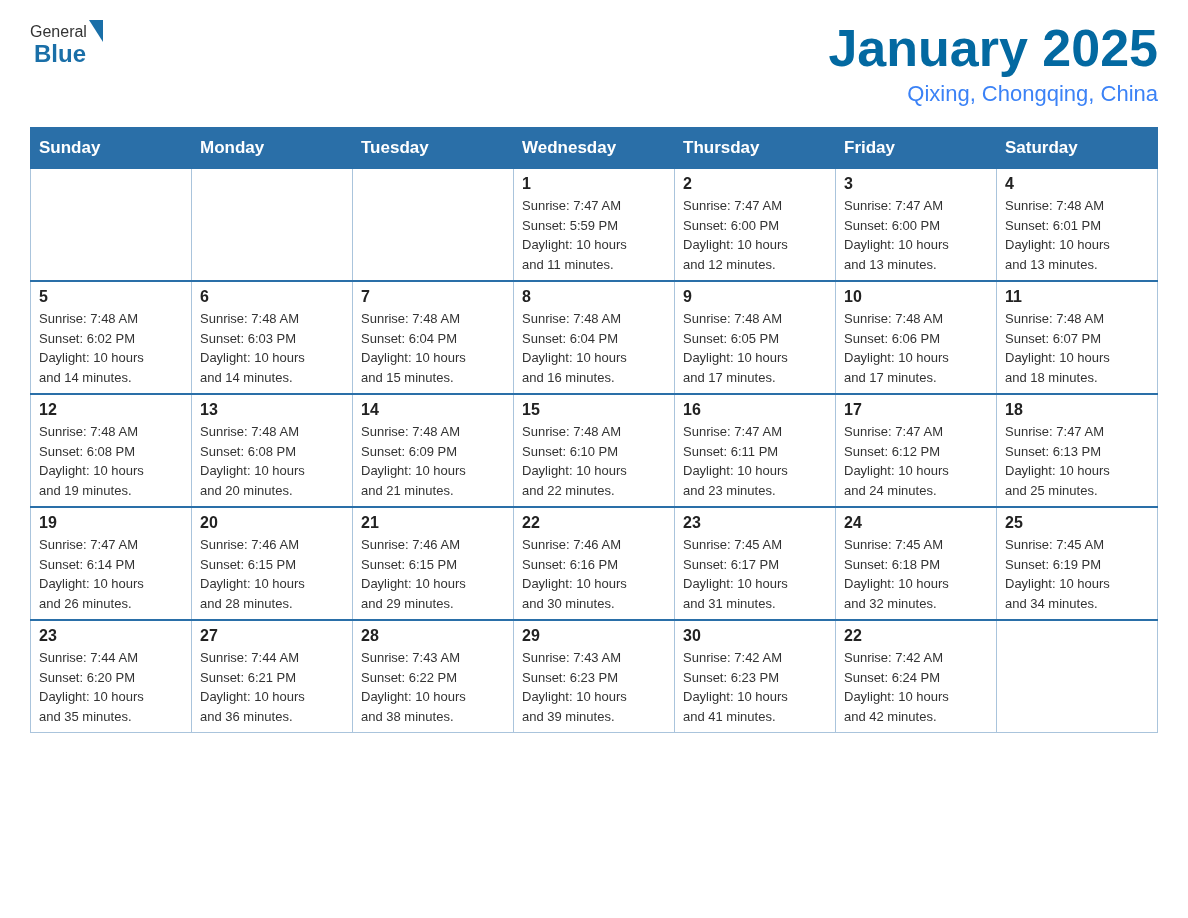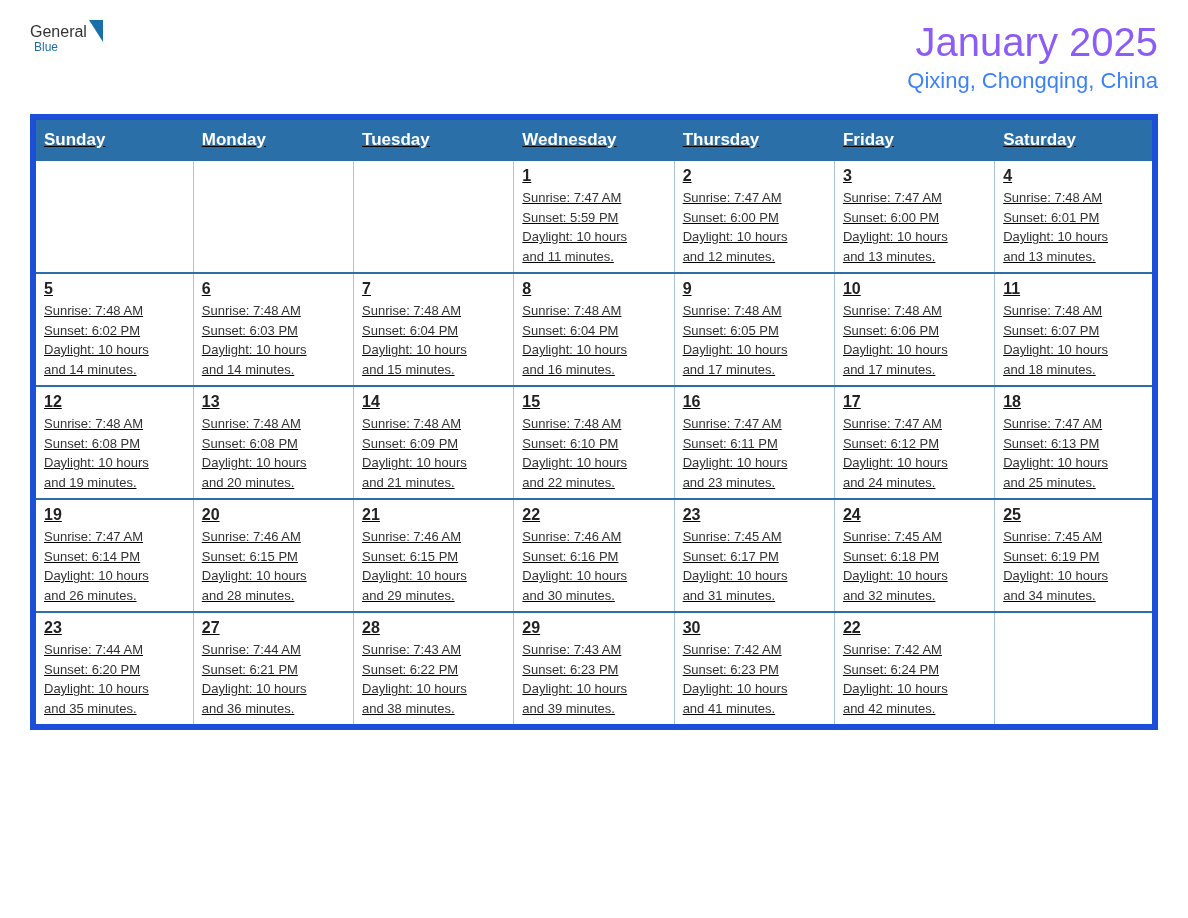--- a/index.html
+++ b/index.html
@@ -32,45 +32,44 @@
     }
     .logo-container {
       display: flex;
       flex-direction: column;
     }
     .logo-top {
       display: flex;
       align-items: center;
     }
     .logo-bottom {
-      font-size: 12px;
-      font-weight: normal;
+      font-size: 24px;
+      font-weight: bold;
       color: #1a6fa8;
       margin-top: -4px;
       margin-left: 4px;
     }
     .title-block {
       text-align: right;
     }
     .month-year {
-      font-size: 40px;
-      font-weight: normal;
-      color: #8b5cf6;
+      font-size: 52px;
+      font-weight: bold;
+      color: #0369a1;
       line-height: 1.1;
     }
     .location {
       font-size: 22px;
       color: #3b82f6;
       margin-top: 4px;
     }
     .calendar {
       width: 100%;
       border-collapse: collapse;
-      border: 6px solid #1d4ed8;
-      text-decoration: underline;
+      border: 1px solid #1d4ed8;
     }
     .calendar th {
       background-color: #2a6fa8;
       color: #fff;
       font-size: 17px;
       font-weight: bold;
       padding: 10px 8px;
       text-align: left;
       border: 1px solid #2a6fa8;
     }

